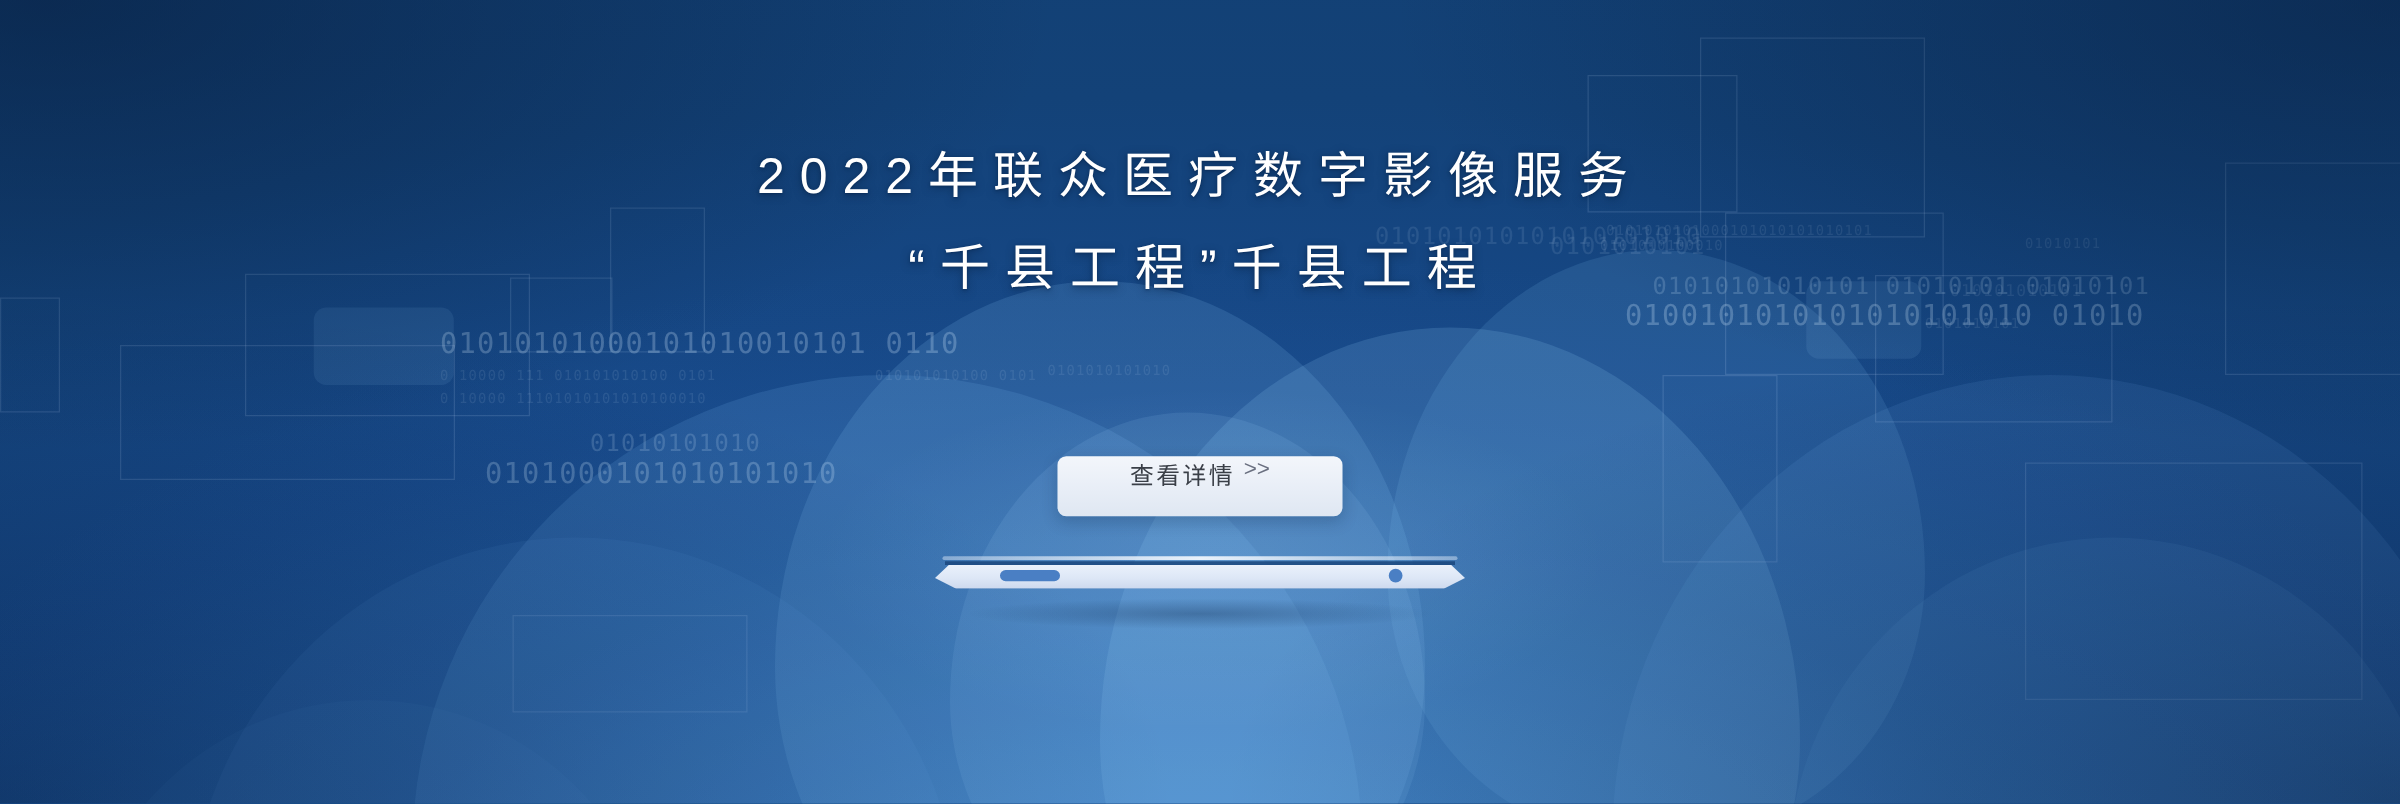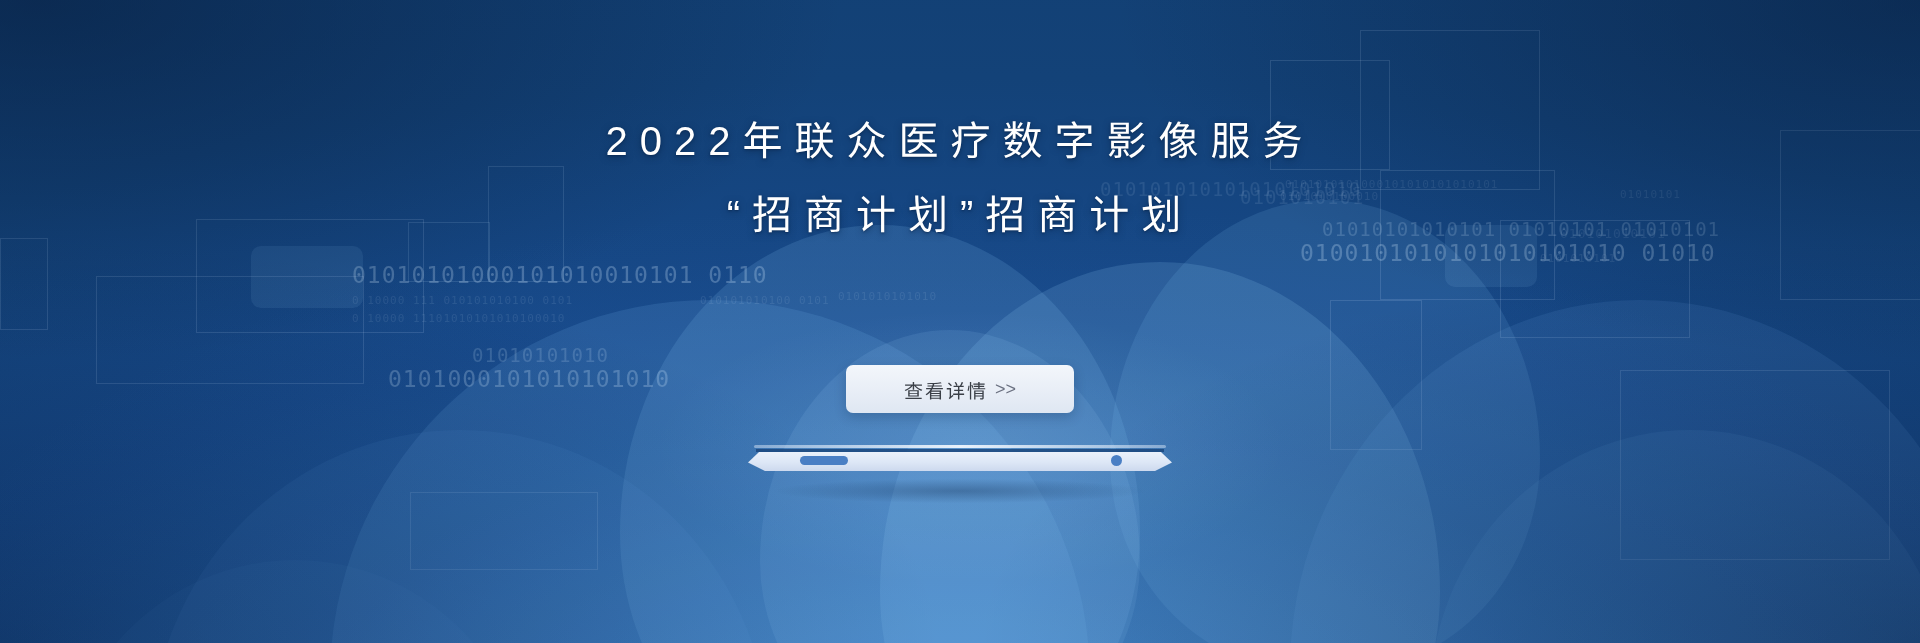--- a/index.html
+++ b/index.html
@@ -123,21 +123,21 @@
     font-family:"Liberation Sans","DejaVu Sans",sans-serif;
     white-space:nowrap;
   }
 
   
   .cta-wrap{
     position:absolute;left:0;right:0;top:365px;
     display:flex;justify-content:center;
   }
   .cta{
-    display:flex;align-items:center;justify-content:center;
+    display:flex;align-items:flex-start;justify-content:center;
     min-width:228px;height:48px;padding:0 26px;
     border:none;border-radius:7px;
     background:linear-gradient(180deg,#f3f6fb 0%,#e7edf6 60%,#dfe7f2 100%);
     box-shadow:0 4px 12px rgba(8,30,62,.22);
     color:#3a3f47;
     font-size:19px;
     letter-spacing:2px;
     font-family:"Liberation Sans","DejaVu Sans",sans-serif;
     cursor:pointer;
   }
@@ -233,21 +233,21 @@
     <div class="bits bright bK">0100101010101010101010       01010</div>
     <div class="bits dim bL">01010101</div>
     <div class="bits dim bM">010101010101</div>
     <div class="bits dim bN">0101010101</div>
   </div>
 
   <div class="vignette"></div>
 
   <div class="headline">
     <span class="line">2022年联众医疗数字影像服务</span>
-    <span class="line">“招商计划”招商计划</span>
+    <span class="line">“千县工程”千县工程</span>
   </div>
 
   <div class="cta-wrap">
     <button class="cta">
       <span>查看详情</span>
       <span class="arrows">&gt;&gt;</span>
     </button>
   </div>
 
   <div class="device-shadow"></div>

